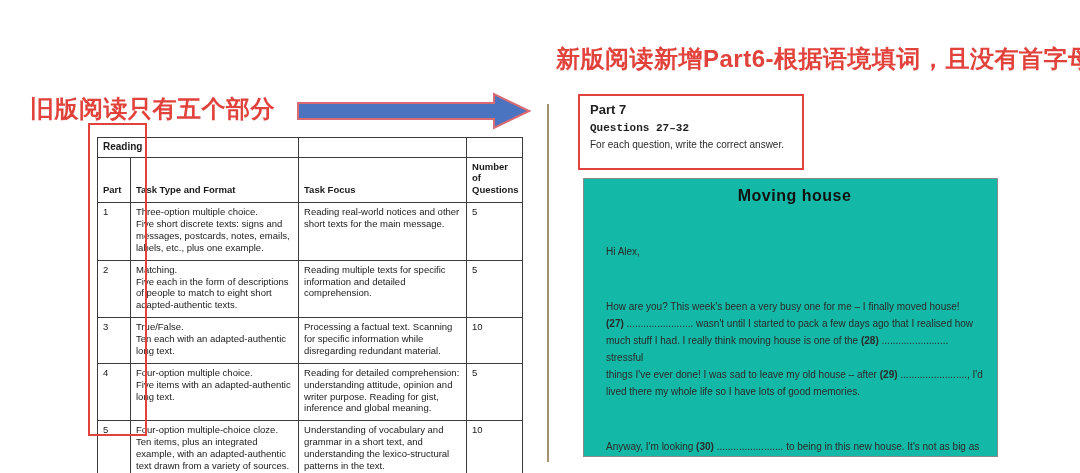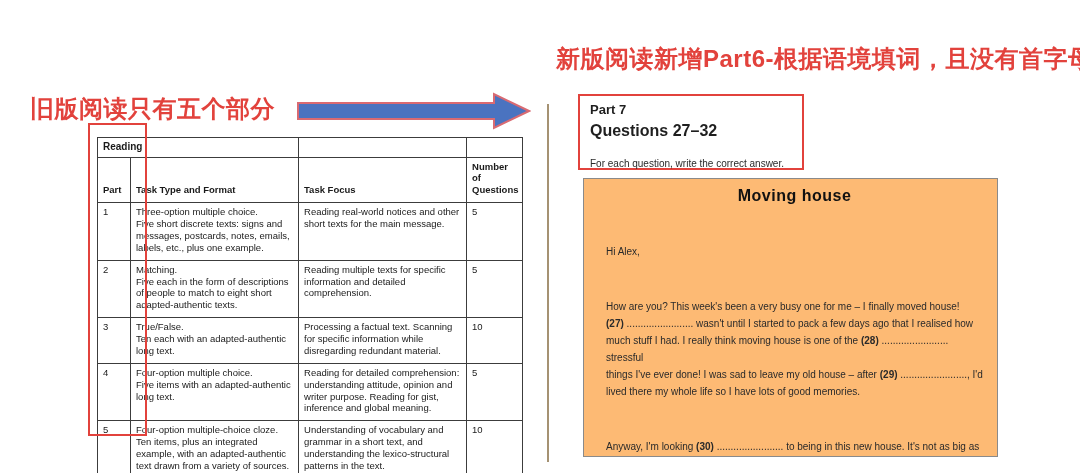--- a/index.html
+++ b/index.html
@@ -66,29 +66,29 @@
   }
 
   
   .part6-box {
     position: absolute; left: 578px; top: 94px; width: 226px; height: 76px;
     border: 2px solid var(--highlight-red, #e2423c);
     padding: 6px 10px;
     background: #fff;
   }
   .part6-title { font-size: 13px; font-weight: bold; margin-bottom: 5px; }
-  .part6-range { font-size: 16px; font-weight: bold; margin-bottom: 17px; }
+  .part6-range { font-size: 11px; font-weight: bold; margin-bottom: 4px; font-family: Liberation Mono, monospace; }
   .part6-instr { font-size: 10px; line-height: 1.3; color: #2a2a2a; }
 
   
   .letter-box {
     position: absolute; left: 583px; top: 178px; width: 415px; height: 279px;
     border: 1.5px solid var(--letter-border, #8a8a8a);
     padding: 8px 14px 8px 22px;
-    background: #fdba74;
+    background: #14b8a6;
     overflow: hidden;
   }
   .letter-title {
     text-align: center; font-weight: bold; font-size: 16px;
     letter-spacing: 0.5px; margin-bottom: 9px; color: #111;
   }
   .letter-para {
     font-size: 10px; line-height: 17px; color: #2a2a2a;
     margin-bottom: 9px;
     margin-top: 38px;

